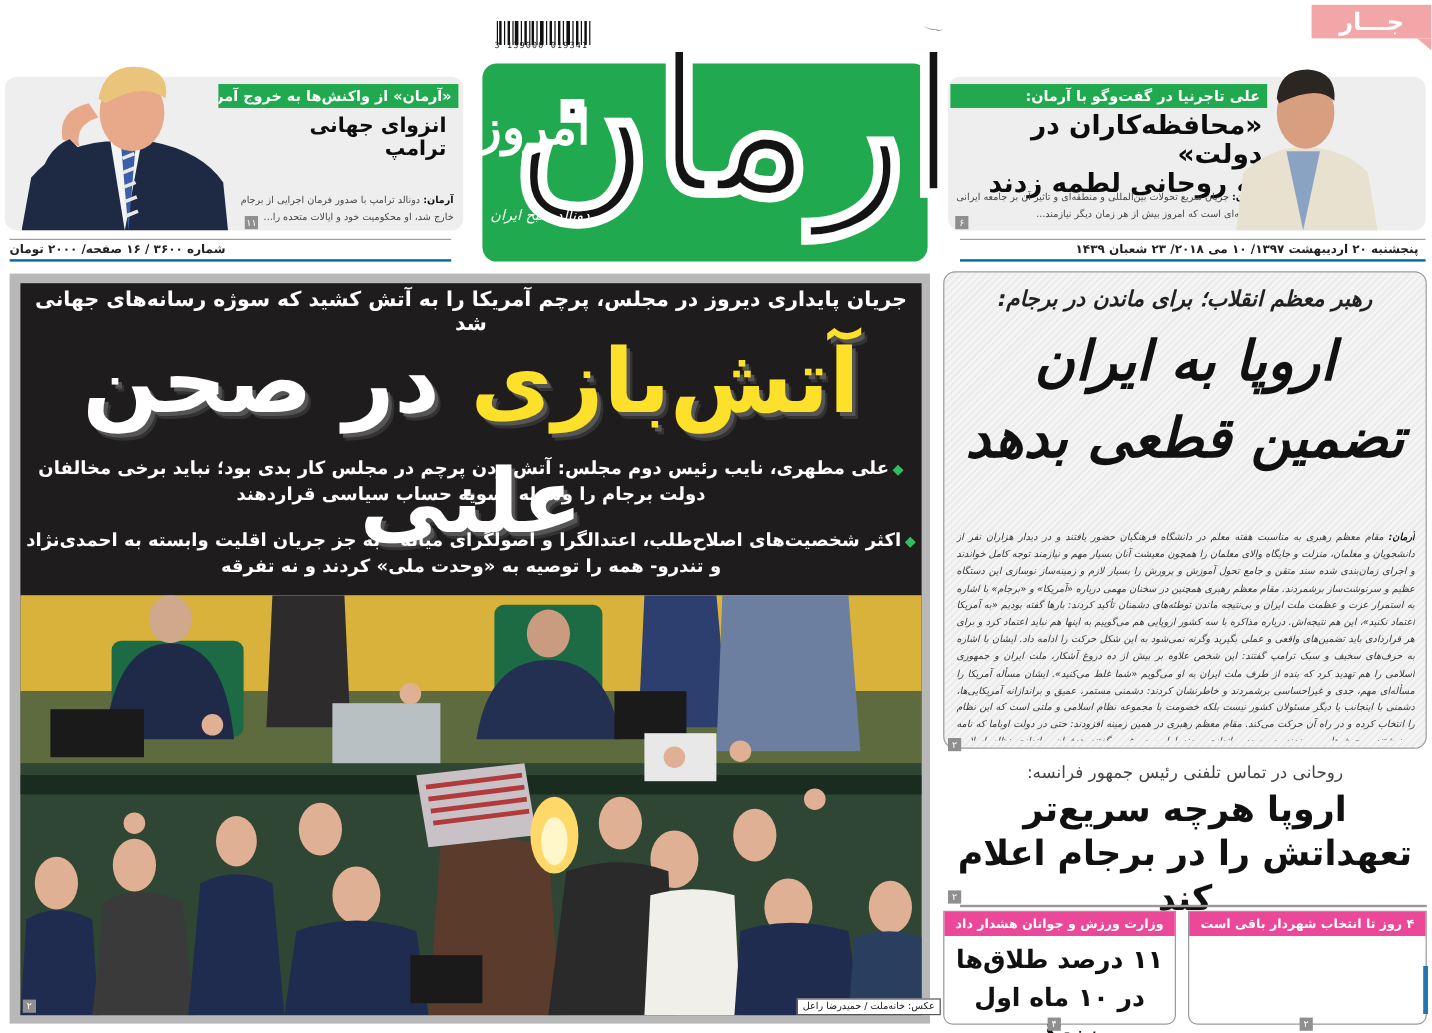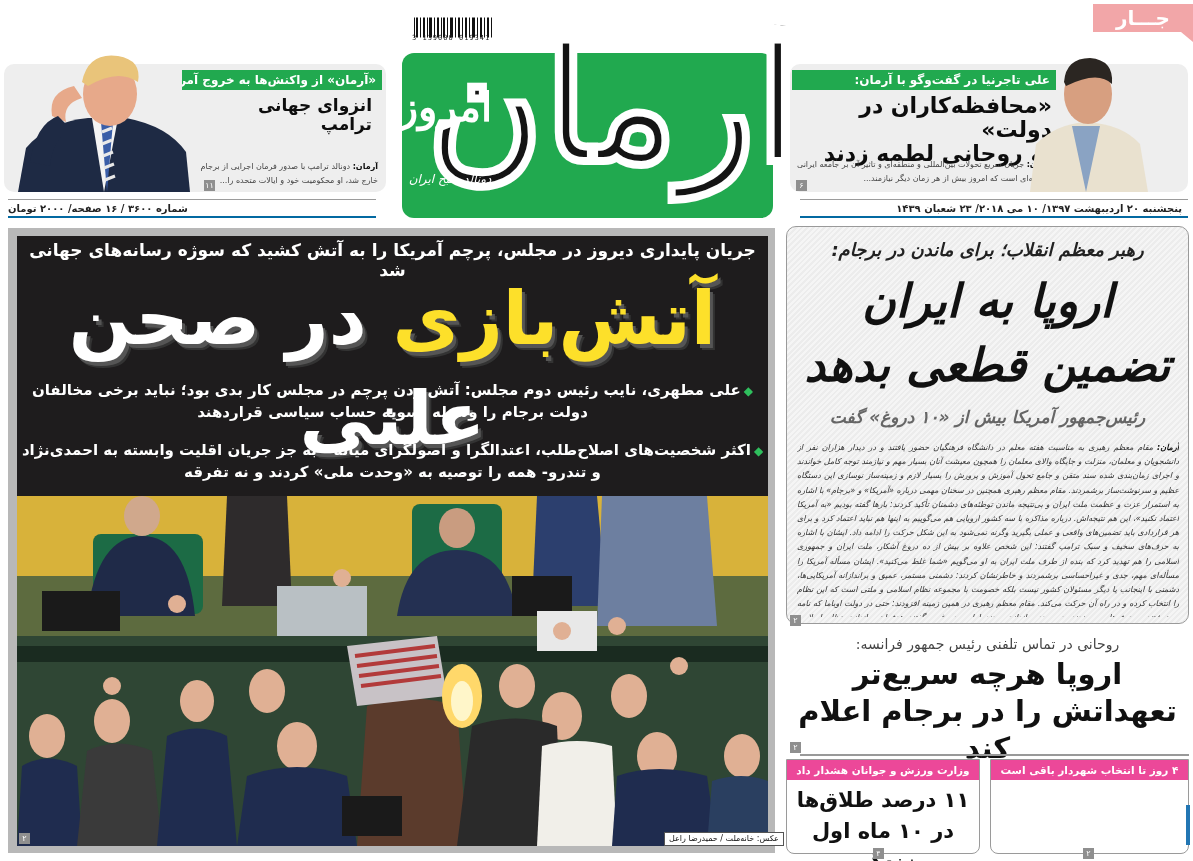--- a/index.html
+++ b/index.html
@@ -308,21 +308,20 @@
 </svg>
 <div class="photo-credit">عکس: خانه‌ملت / حمیدرضا راعل</div>
 <div class="pgbadge photo-pg">۲</div>
 
 <div class="right-lead">
   <div class="rl-super">رهبر معظم انقلاب؛ برای ماندن در برجام:</div>
   <div class="rl-title">
     <div>اروپا به ایران</div>
     <div>تضمین قطعی بدهد</div>
   </div>
-  <div class="rl-sub">رئیس‌جمهور آمریکا بیش از «۱۰ دروغ» گفت</div>
   <div class="rl-body">
     <b>آرمان:</b><span> مقام معظم رهبری به مناسبت هفته معلم در دانشگاه فرهنگیان حضور یافتند و در دیدار هزاران نفر از دانشجویان و معلمان، منزلت و جایگاه والای معلمان را همچون معیشت آنان بسیار مهم و نیازمند توجه کامل خواندند و اجرای زمان‌بندی شده سند متقن و جامع تحول آموزش و پرورش را بسیار لازم و زمینه‌ساز نوسازی این دستگاه عظیم و سرنوشت‌ساز برشمردند. مقام معظم رهبری همچنین در سخنان مهمی درباره «آمریکا» و «برجام» با اشاره به استمرار عزت و عظمت ملت ایران و بی‌نتیجه ماندن توطئه‌های دشمنان تأکید کردند: بارها گفته بودیم «به آمریکا اعتماد نکنید»، این هم نتیجه‌اش. درباره مذاکره با سه کشور اروپایی هم می‌گوییم به اینها هم نباید اعتماد کرد و برای هر قراردادی باید تضمین‌های واقعی و عملی بگیرید وگرنه نمی‌شود به این شکل حرکت را ادامه داد. ایشان با اشاره به حرف‌های سخیف و سبک ترامپ گفتند: این شخص علاوه بر بیش از ده دروغ آشکار، ملت ایران و جمهوری اسلامی را هم تهدید کرد که بنده از طرف ملت ایران به او می‌گویم «شما غلط می‌کنید». ایشان مسأله آمریکا را مسأله‌ای مهم، جدی و غیراحساسی برشمردند و خاطرنشان کردند: دشمنی مستمر، عمیق و براندازانه آمریکایی‌ها، دشمنی با اینجانب یا دیگر مسئولان کشور نیست بلکه خصومت با مجموعه نظام اسلامی و ملتی است که این نظام را انتخاب کرده و در راه آن حرکت می‌کند. مقام معظم رهبری در همین زمینه افزودند: حتی در دولت اوباما که نامه می‌نوشتند و حرف‌هایی می‌زدند، در صدد براندازی بودند اما به دروغ می‌گفتند هدفمان براندازی نظام اسلامی نیست...</span>
   </div>
 </div>
 <div class="pgbadge rl-pg">۲</div>
 
 <div class="sec-super">روحانی در تماس تلفنی رئیس جمهور فرانسه:</div>
 <div class="sec-title">
   <div>اروپا هرچه سریع‌تر</div>
   <div>تعهداتش را در برجام اعلام کند</div>

